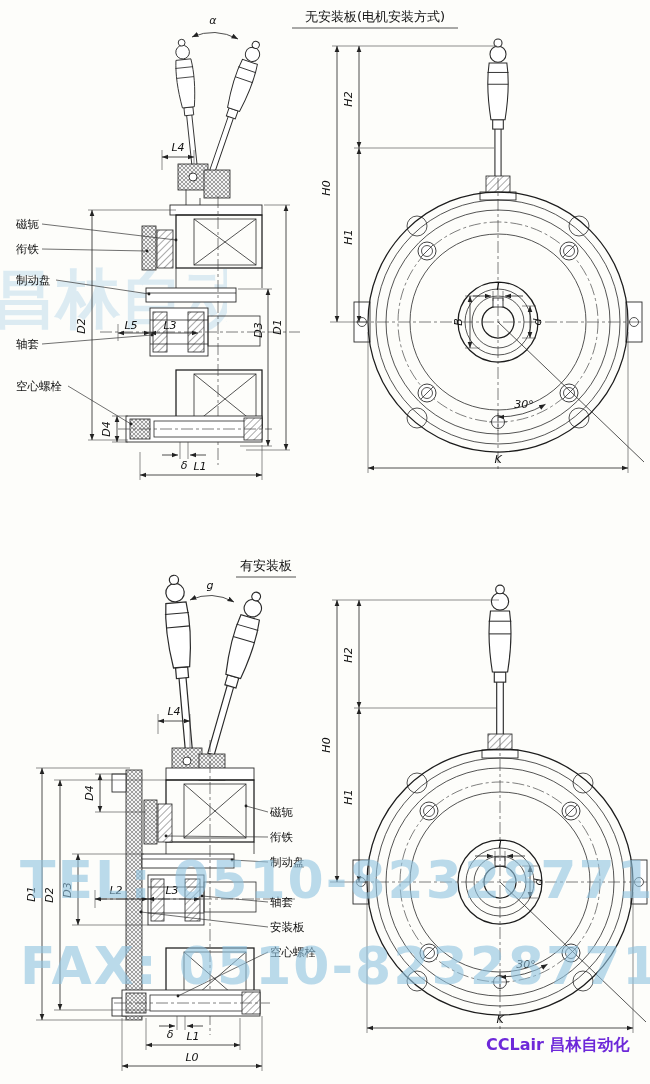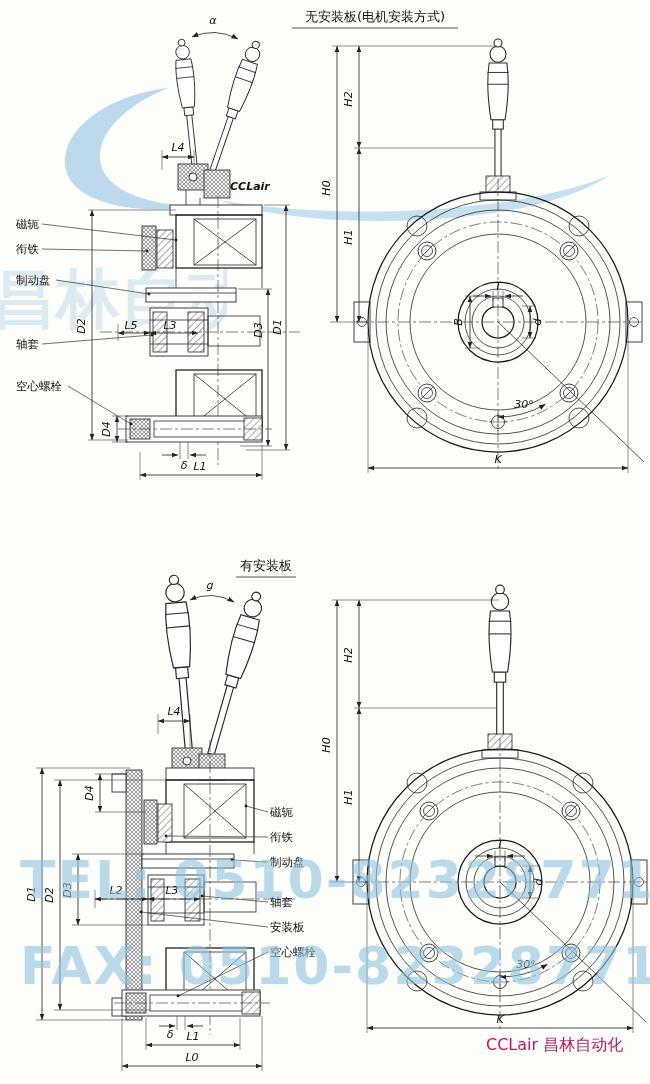--- a/index.html
+++ b/index.html
@@ -7,21 +7,21 @@
          font-family:"DejaVu Sans","Liberation Sans",sans-serif}
   .drawing{position:absolute;left:0;top:0;z-index:1}
   .logo-wm{position:absolute;left:48px;top:78px;z-index:0}
   .logo-wm text{font-family:"DejaVu Sans",sans-serif}
   .cn-wm{position:absolute;left:-8px;top:256px;z-index:0;font-size:64px;font-weight:bold;
          color:#bcdaec;opacity:.5;width:235px;overflow:hidden;white-space:nowrap}
   .tel-wm,.fax-wm{position:absolute;left:20px;z-index:2;font-size:52px;font-weight:bold;
          letter-spacing:2px;color:#8fc3e0;opacity:.6;pointer-events:none;white-space:nowrap}
   .tel-wm{top:850px}
   .fax-wm{top:936px}
-  .brand{position:absolute;left:486px;top:1035px;z-index:3;font-size:16px;font-weight:normal;color:#be185d}
+  .brand{position:absolute;left:486px;top:1035px;z-index:3;font-size:16px;font-weight:bold;color:#6d28d9}
   svg text{fill:#111;font-size:11px;font-family:"DejaVu Sans",sans-serif}
   .title{font-size:13px}
   .cn{font-size:11.5px}
   .dimlab{font-size:11px;font-style:italic}
   .ol{fill:none;stroke:#1c1c1c;stroke-width:1.25}
   .thin{fill:none;stroke:#2a2a2a;stroke-width:.8}
   .thinf{fill:#fff;stroke:#2a2a2a;stroke-width:.9}
   .cl{fill:none;stroke:#3a3a3a;stroke-width:.65;stroke-dasharray:12 3 3 3}
   .ext{stroke:#444;stroke-width:.6;fill:none}
   .lead{stroke:#333;stroke-width:.7;fill:none}
@@ -29,27 +29,20 @@
   .dima{stroke:#222;stroke-width:.8;fill:none;marker-end:url(#arr)}
   .hatchf{fill:url(#hatch);stroke:#222;stroke-width:.8}
   .xhatchf{fill:url(#xhatch);stroke:#222;stroke-width:.8}
   .dot{fill:#222;stroke:none}
 </style>
 </head>
 <body>
 
 <div class="stage">
 
-  <div class="logo-wm">
-    <svg width="600" height="150" viewBox="0 0 600 150">
-      <path d="M120,10 C55,18 10,55 18,92 C26,126 90,138 150,128 C100,128 55,112 52,82 C49,54 80,26 120,10 Z" fill="#bcdaec"></path>
-      <path d="M170,122 C300,144 470,134 560,98 C480,152 260,154 170,122 Z" fill="#bcdaec" opacity=".85"></path>
-      <text x="182" y="112" font-size="104" font-style="italic" font-weight="bold" fill="#bcdaec">CCLair</text>
-    </svg>
-  </div>
   <div class="cn-wm">昌林自动化</div>
 
   <svg class="drawing" width="650" height="1084" viewBox="0 0 650 1084">
     <defs>
       <marker id="arr" viewBox="0 0 10 10" refX="9" refY="5" markerWidth="9" markerHeight="9" orient="auto-start-reverse">
         <path d="M0,1.5 L9,5 L0,8.5 z" fill="#222"></path>
       </marker>
       <pattern id="hatch" width="5" height="5" patternUnits="userSpaceOnUse" patternTransform="rotate(45)">
         <rect width="5" height="5" fill="#fff"></rect>
         <line x1="0" y1="0" x2="0" y2="5" stroke="#555" stroke-width="1"></line>

